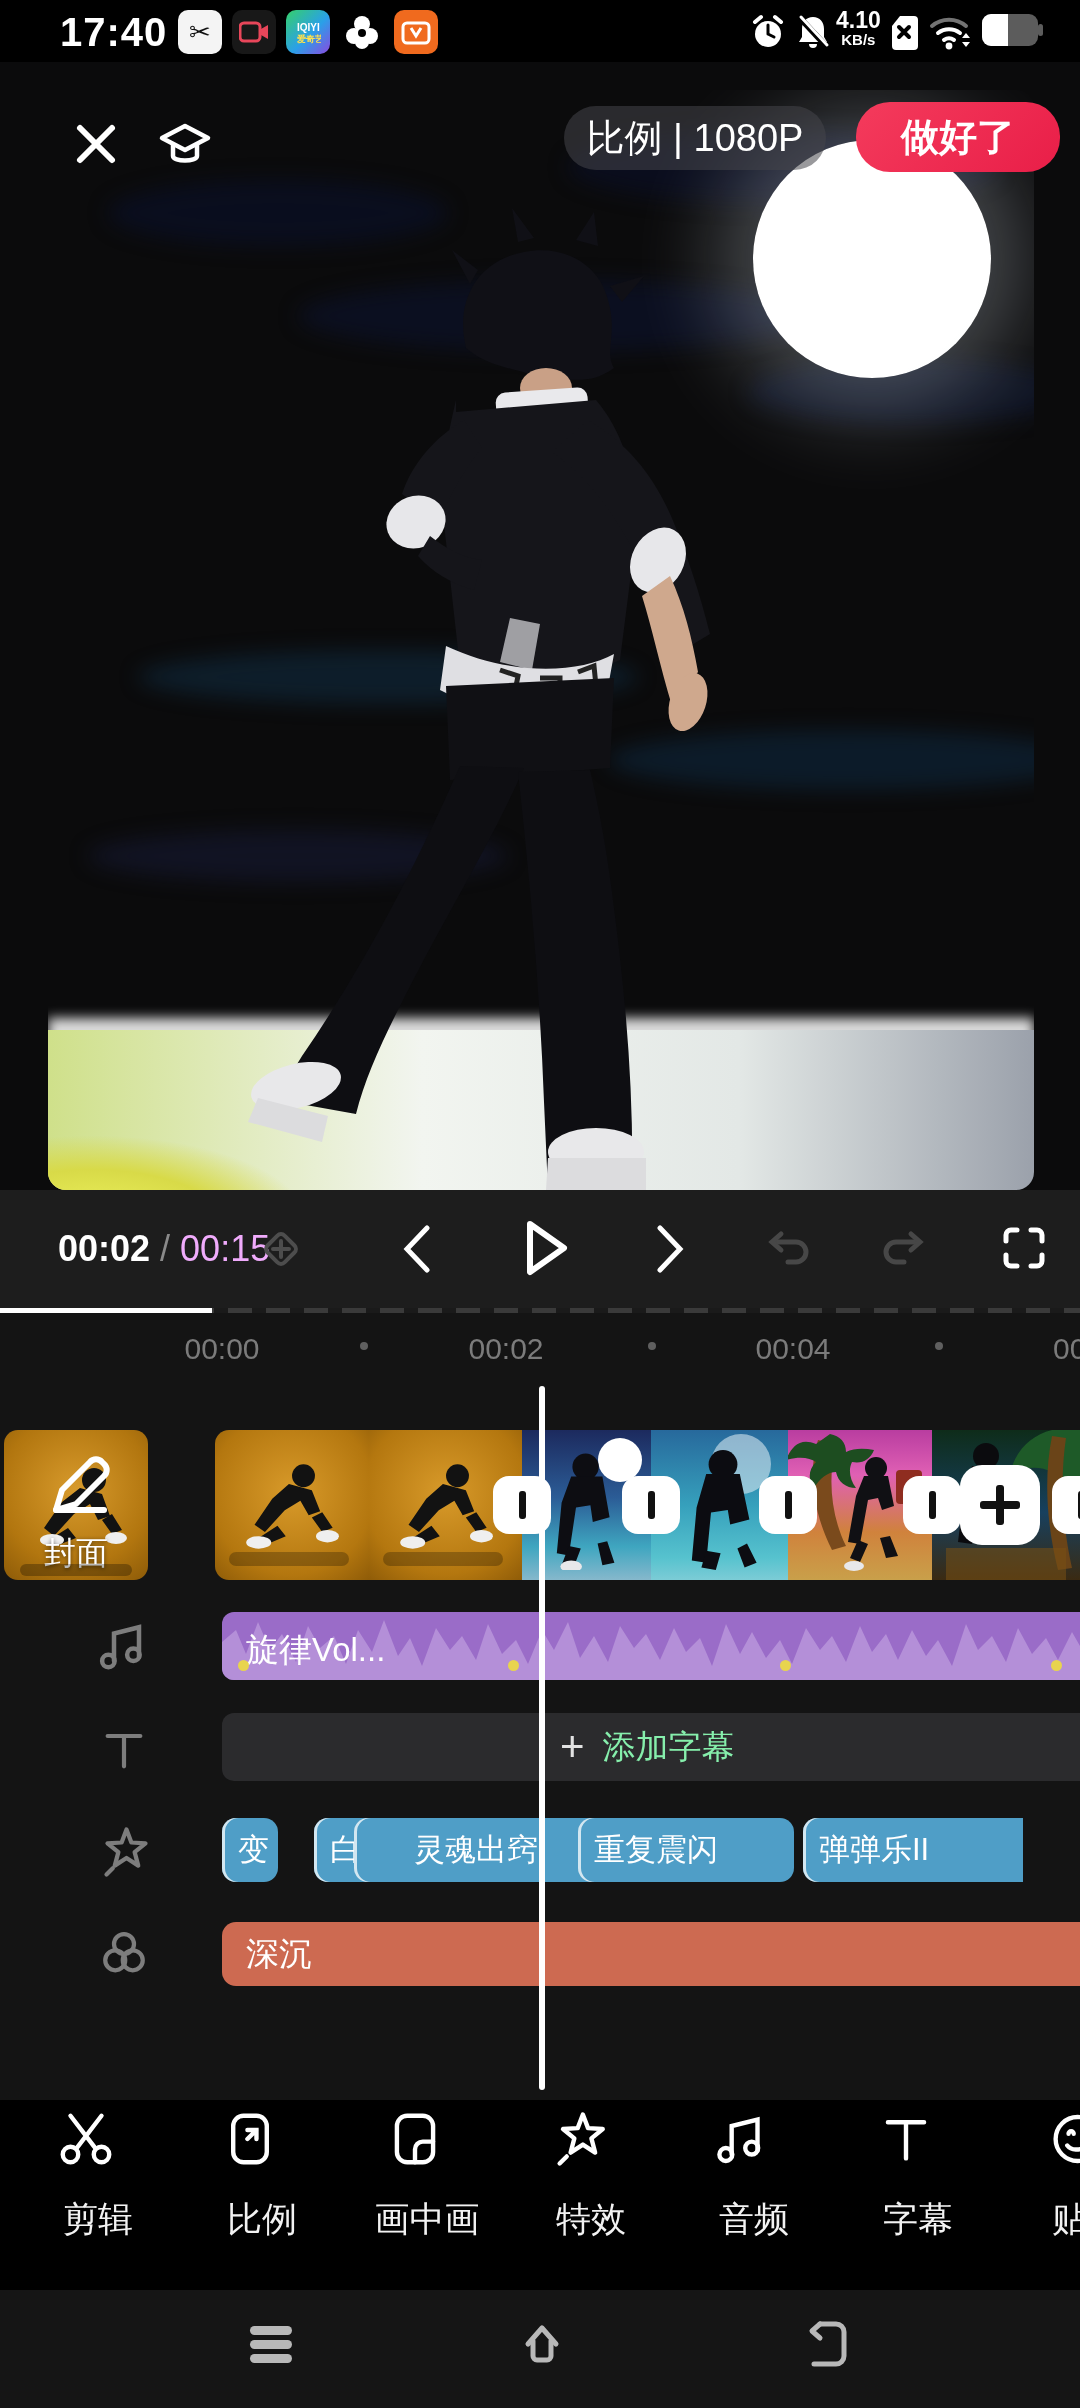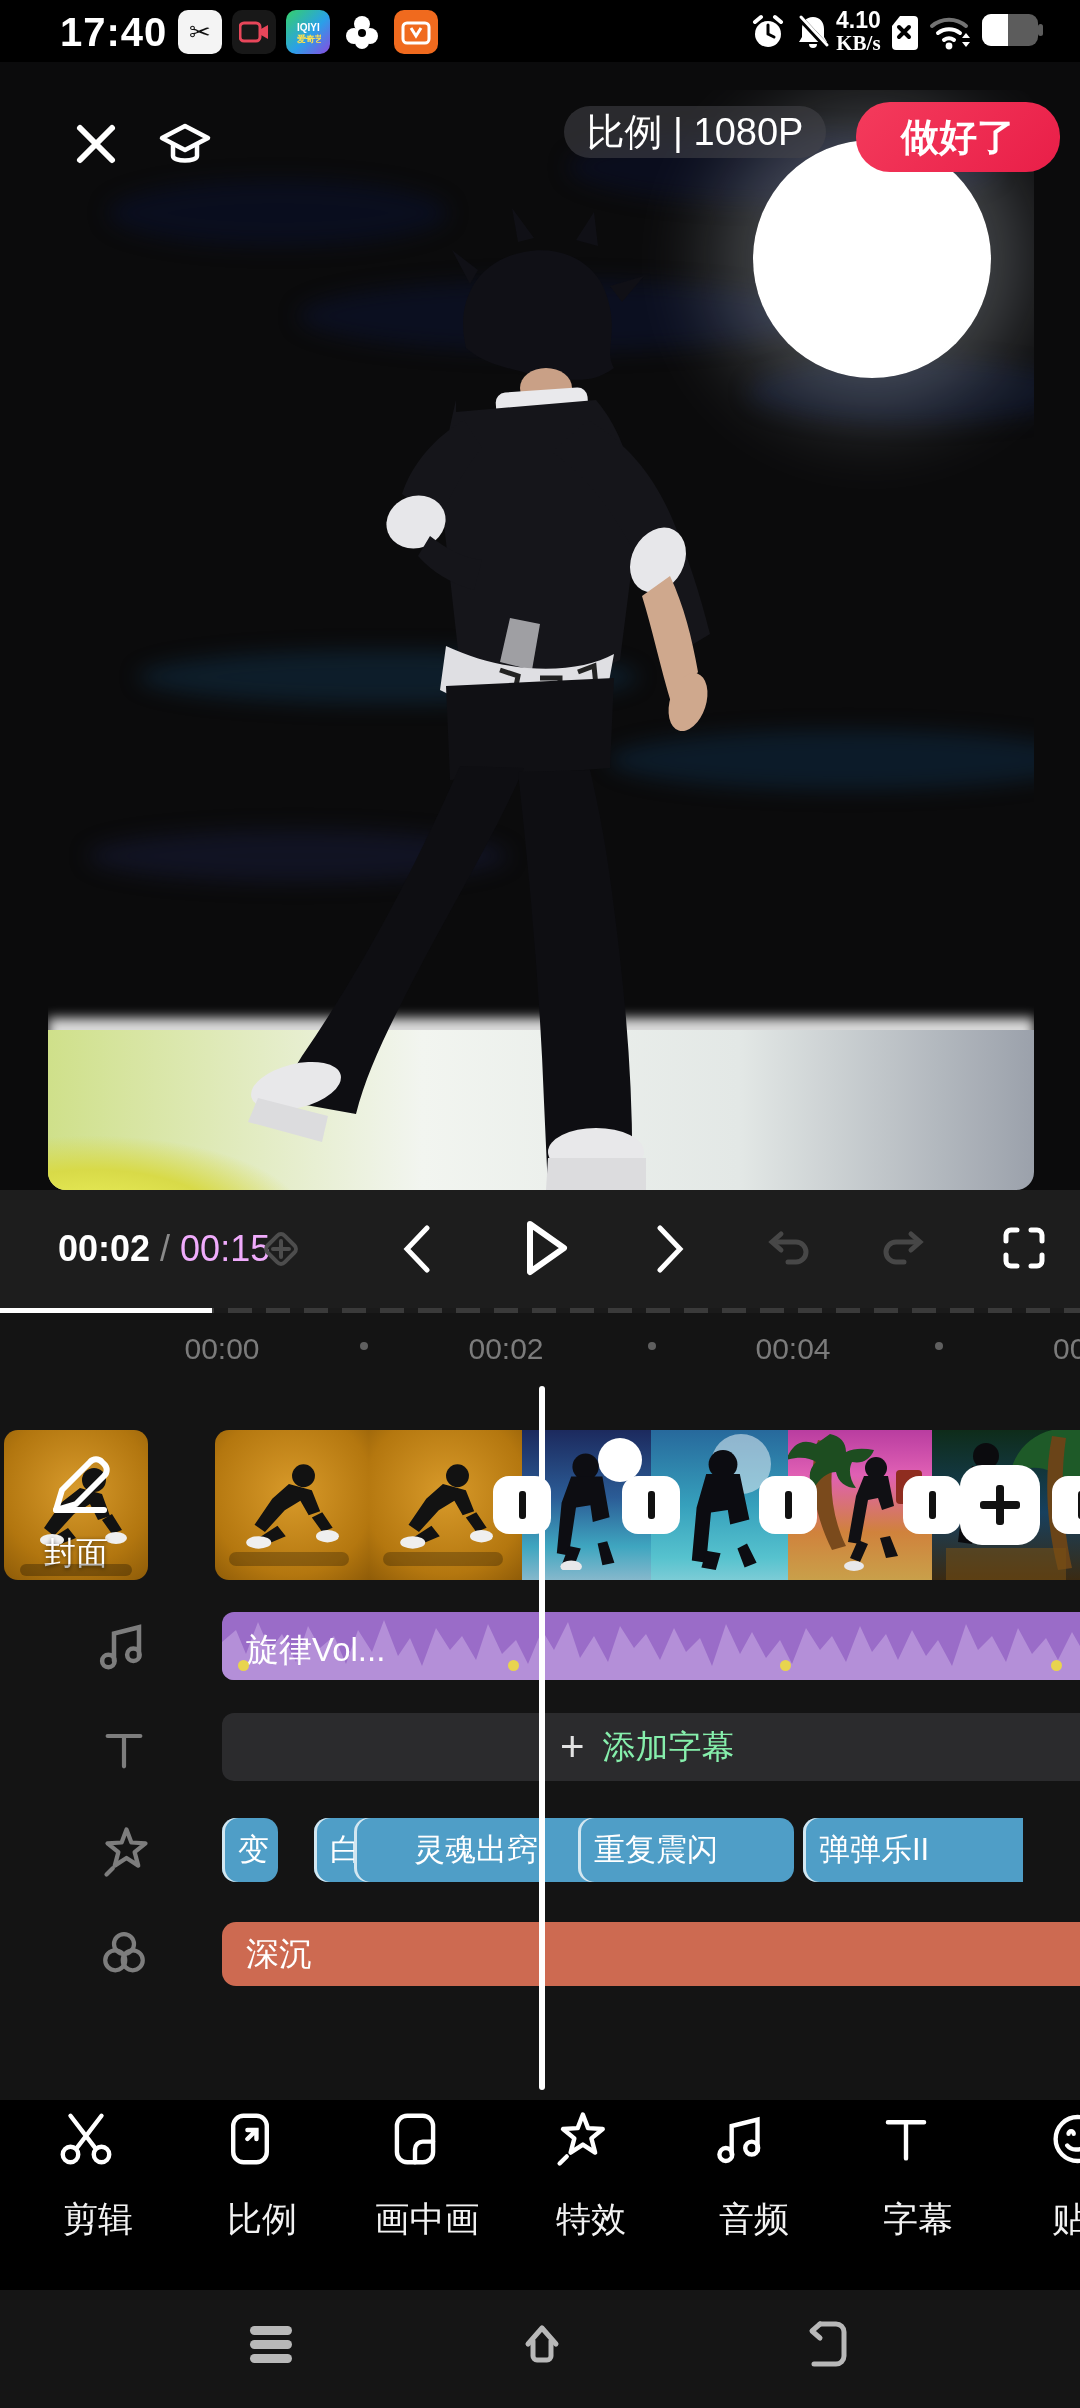--- a/index.html
+++ b/index.html
@@ -19,21 +19,21 @@
   .moon{left:705px;top:50px;width:238px;height:238px;border-radius:50%;
         background:radial-gradient(circle at 45% 45%,#ffffff 70%,#f2f6f8);
         box-shadow:0 0 90px 34px rgba(235,245,255,.28);}
   .ground{left:0;top:940px;width:986px;height:160px;
         background:linear-gradient(90deg,#cfe08a,#f2f5f0 38%,#e3e8e6 70%,#9ba1ab);}
   .sunset{left:-60px;top:960px;width:520px;height:190px;
         background:radial-gradient(ellipse 55% 60% at 20% 90%,#eef35e,#d8da48 45%,rgba(216,218,72,0) 75%);}
   .horizon{left:0;top:928px;width:986px;height:26px;background:rgba(255,255,255,.85);filter:blur(6px);}
   .watermark{left:552px;top:96px;font-size:44px;font-weight:bold;color:#14142c;letter-spacing:2px;}
   .wm-diamond{display:inline-block;width:30px;height:30px;border:6px solid #14142c;transform:rotate(45deg);margin-left:14px;}
-  .pillbtn{height:52px;border-radius:34px;display:flex;align-items:center;justify-content:center;font-size:38px;}
+  .pillbtn{height:64px;border-radius:34px;display:flex;align-items:center;justify-content:center;font-size:38px;}
   
   .controls{left:0;top:1190px;width:1080px;height:118px;background:#1d1d1d;}
   .timetext{left:58px;top:38px;font-size:36px;}
   .progress-strip{left:0;top:1308px;width:1080px;height:5px;
      background:repeating-linear-gradient(90deg,#3a3a3a 0 24px,#1a1a1a 24px 38px);}
   .progress-done{left:0;top:1308px;width:212px;height:5px;background:#fff;}
   .ruler{color:#7b7b7b;font-size:30px;}
   .tick-dot{width:8px;height:8px;border-radius:50%;background:#5f5f5f;top:1342px;}
   
   .timeline-bg{left:0;top:1313px;width:1080px;height:787px;background:#141414;}
@@ -100,21 +100,21 @@
   </div>
   <div class="abs" style="left:793px;top:12px;">
     <svg width="40" height="40" viewBox="0 0 40 40">
         <path d="M20 5 c-7 0-11 5-11 12 v8 l-3 5 h28 l-3-5 v-8 c0-7-4-12-11-12z M16 32 a4 4 0 0 0 8 0z" fill="#fff"></path>
         <path d="M7 6 L33 34" stroke="#000" stroke-width="6"></path>
         <path d="M8 5 L34 33" stroke="#fff" stroke-width="3" stroke-linecap="round"></path>
       </svg>
   </div>
   <div class="abs" style="left:836px;top:8px;line-height:1.05;text-align:center;font-size:23px;font-weight:bold;">
     <div>4.10</div>
-    <div style="font-size:21px;font-family:Liberation Serif, serif;">KB/s</div>
+    <div style="font-size:15px;">KB/s</div>
   </div>
   <div class="abs" style="left:888px;top:12px;">
     <svg width="36" height="40" viewBox="0 0 36 40">
         <path d="M12 4 h14 a4 4 0 0 1 4 4 v26 a4 4 0 0 1-4 4 H8 a4 4 0 0 1-4-4 V14z" fill="#fff"></path>
         <path d="M11 15 l10 10 M21 15 l-10 10" stroke="#000" stroke-width="4" stroke-linecap="round"></path>
       </svg>
   </div>
   <div class="abs" style="left:928px;top:12px;">
     <svg width="46" height="40" viewBox="0 0 46 40">
         <g fill="none" stroke="#fff" stroke-width="4" stroke-linecap="round">

